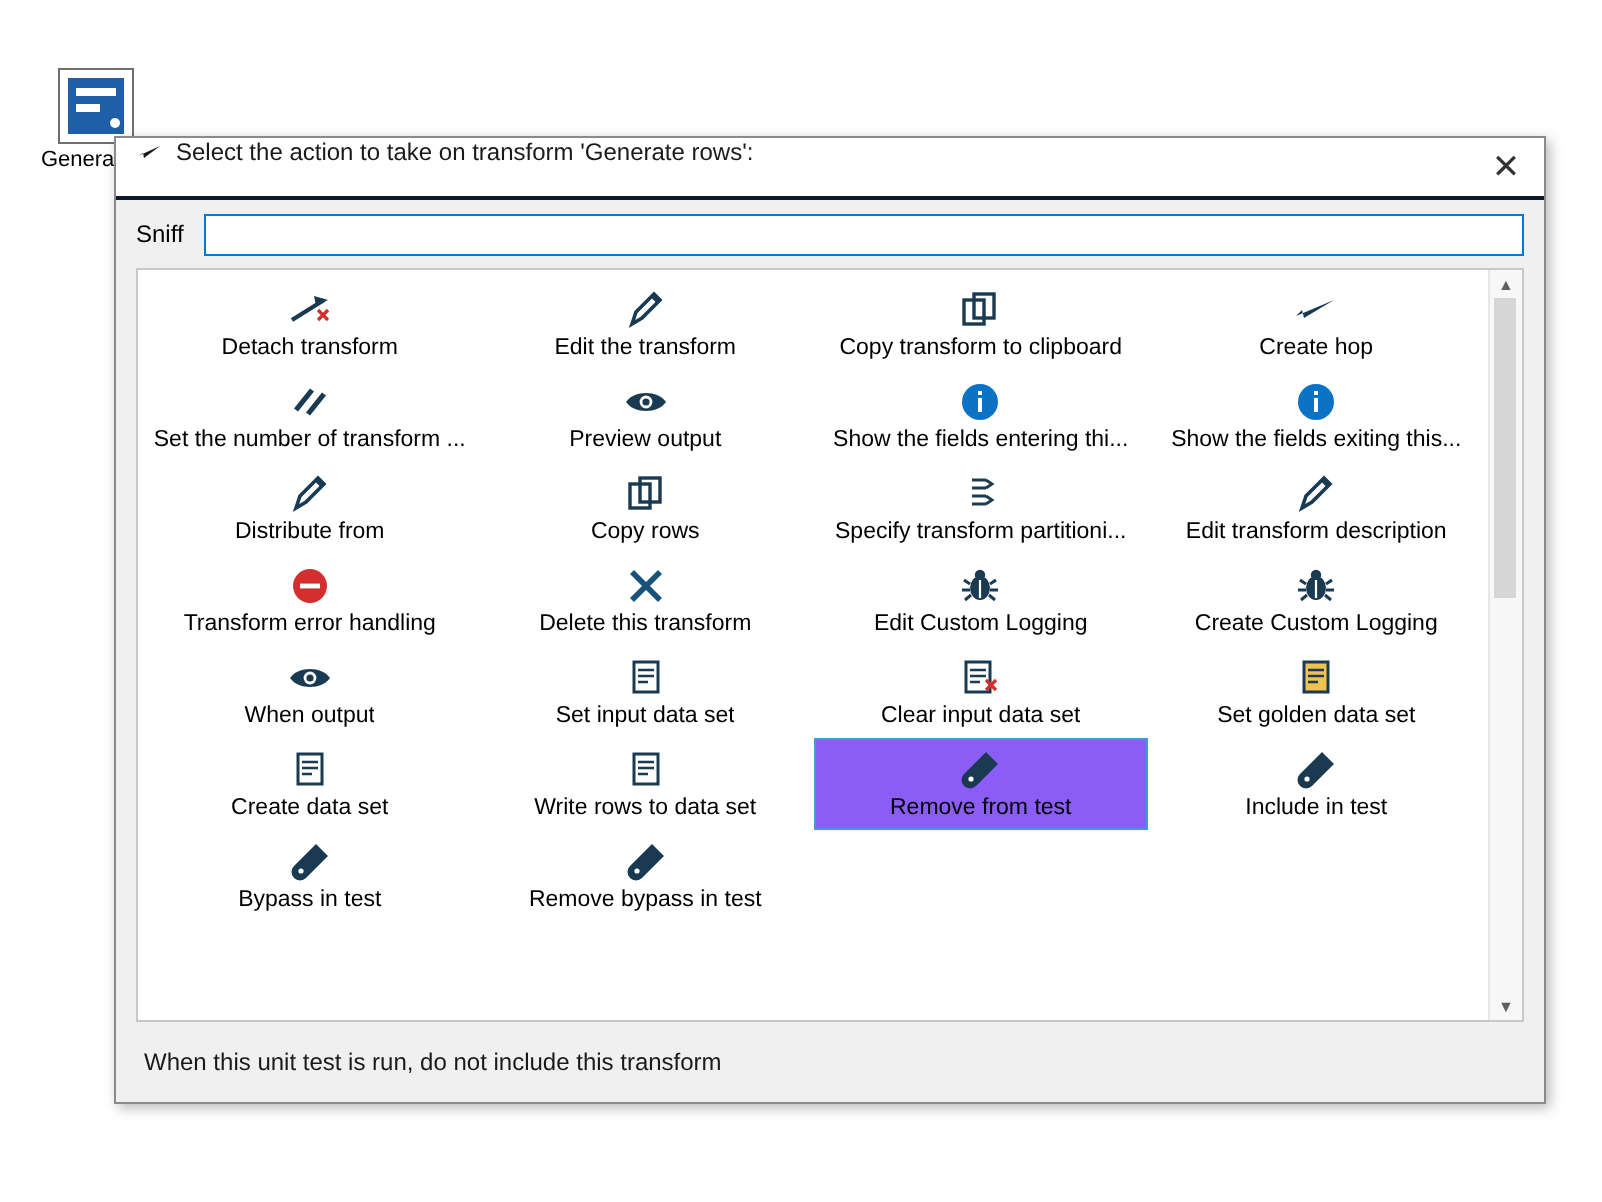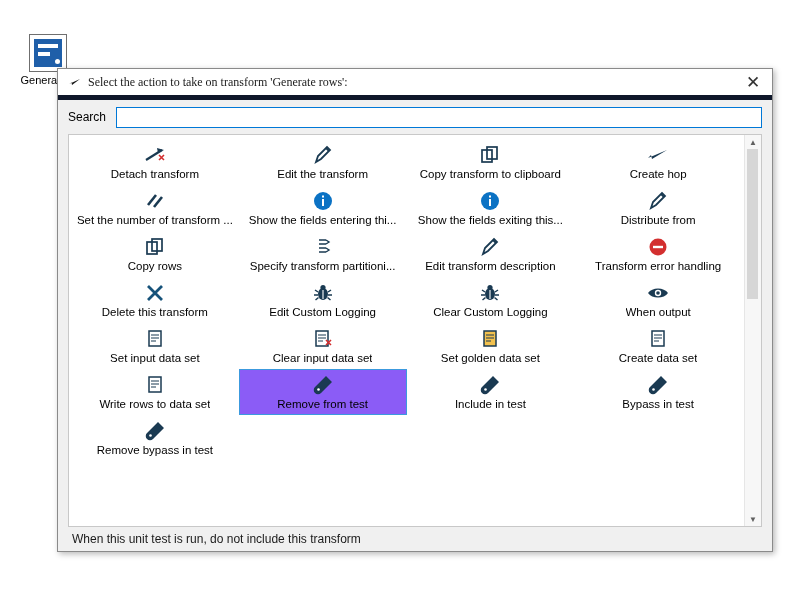--- a/index.html
+++ b/index.html
@@ -86,27 +86,25 @@
     border: 1px solid #8a8a8a;
     box-shadow: 2px 2px 6px rgba(0,0,0,0.28);
     box-sizing: border-box;
     display: flex;
     flex-direction: column;
   }
 
   #title-bar {
     height: 31px;
     background: #ffffff;
-    border-bottom: 5px solid #0f172a;
-    display: flex;
-    align-items: center;
+    border-bottom: 2px solid #0f172a;
+    display: flex;
     padding: 0 4px 0 10px;
     box-sizing: border-box;
     flex: 0 0 auto;
-    font-family: Liberation Serif, serif;
   }
   #title-bar .title-icon {
     width: 14px;
     height: 14px;
     margin-right: 6px;
     position: relative;
     flex: 0 0 auto;
   }
   #title-bar .title-text {
     font-size: 12px;
@@ -224,21 +222,21 @@
   #scroll-thumb {
     position: absolute;
     top: 14px;
     left: 2px;
     width: 11px;
     height: 150px;
     background: #d6d6d6;
   }
 
   #status-bar {
-    height: 24px;
+    height: 40px;
     flex: 0 0 auto;
     display: flex;
     align-items: center;
     padding: 0 14px;
     box-sizing: border-box;
     font-size: 12px;
     color: #1a1a1a;
     background: #f0f0f0;
   }
 
@@ -265,21 +263,21 @@
     <span class="title-icon">
       <svg width="14" height="14" viewBox="0 0 14 14">
         <path d="M1 9 L12 4 L4 10 L3.5 7.5 Z" fill="#1a1a1a"></path>
       </svg>
     </span>
     <span class="title-text">Select the action to take on transform 'Generate rows':</span>
     <span id="close-btn">✕</span>
   </div>
 
   <div id="search-row">
-    <span id="search-label">Search</span>
+    <span id="search-label">Sniff</span>
     <input id="search-input" type="text" value="" placeholder="" style="">
   </div>
 
   <div id="grid-wrap">
     <div id="grid">
         <div class="action">
           <span class="icon">
             <svg width="24" height="24" viewBox="0 0 24 24">
         <path d="M3 17 L19 7" stroke="#1a3a52" stroke-width="2.2" fill="none"></path>
         <path d="M14 5 L21 7 L15 10 Z" fill="#1a3a52"></path>
@@ -315,20 +313,30 @@
           <span class="label">Create hop</span>
         </div>
         <div class="action">
           <span class="icon">
             <svg width="24" height="24" viewBox="0 0 24 24">
         <path d="M5 16 L13 6" stroke="#1a3a52" stroke-width="2.6"></path>
         <path d="M11 18 L19 8" stroke="#1a3a52" stroke-width="2.6"></path>
       </svg>
           </span>
           <span class="label">Set the number of transform ...</span>
+        </div>
+        <div class="action">
+          <span class="icon">
+            <svg width="24" height="24" viewBox="0 0 24 24">
+        <path d="M2 12 C6 6, 18 6, 22 12 C18 18, 6 18, 2 12 Z" fill="#1a3a52"></path>
+        <circle cx="12" cy="12" r="3.2" fill="#ffffff"></circle>
+        <circle cx="12" cy="12" r="1.8" fill="#1a3a52"></circle>
+      </svg>
+          </span>
+          <span class="label">Preview output</span>
         </div>
         <div class="action">
           <span class="icon">
             <svg width="24" height="24" viewBox="0 0 24 24">
         <circle cx="12" cy="12" r="9" fill="#0b72c4"></circle>
         <rect x="11" y="10" width="2" height="7" fill="#ffffff"></rect>
         <rect x="11" y="6.5" width="2" height="2" fill="#ffffff"></rect>
       </svg>
           </span>
           <span class="label">Show the fields entering thi...</span>
@@ -409,21 +417,21 @@
         </div>
         <div class="action">
           <span class="icon">
             <svg width="24" height="24" viewBox="0 0 24 24">
         <ellipse cx="12" cy="13" rx="5" ry="6" fill="#1a3a52"></ellipse>
         <circle cx="12" cy="6.5" r="2.6" fill="#1a3a52"></circle>
         <path d="M4 9 L7 11 M20 9 L17 11 M3 14 L7 14 M21 14 L17 14 M4.5 19 L7.5 16.5 M19.5 19 L16.5 16.5" stroke="#1a3a52" stroke-width="1.5"></path>
         <path d="M12 9 v9" stroke="#ffffff" stroke-width="1.1"></path>
       </svg>
           </span>
-          <span class="label">Clear Custom Logging</span>
+          <span class="label">Create Custom Logging</span>
         </div>
         <div class="action">
           <span class="icon">
             <svg width="24" height="24" viewBox="0 0 24 24">
         <path d="M2 12 C6 6, 18 6, 22 12 C18 18, 6 18, 2 12 Z" fill="#1a3a52"></path>
         <circle cx="12" cy="12" r="3.2" fill="#ffffff"></circle>
         <circle cx="12" cy="12" r="1.8" fill="#1a3a52"></circle>
       </svg>
           </span>
           <span class="label">When output</span>

